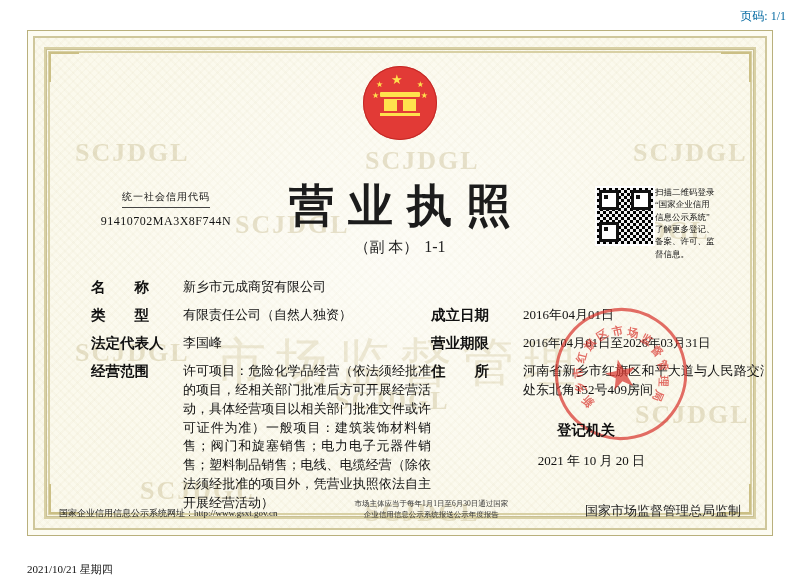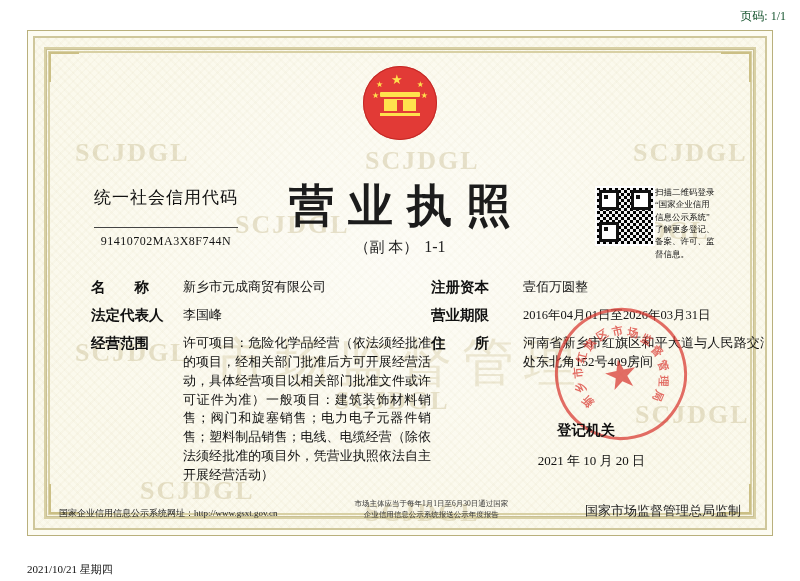--- a/index.html
+++ b/index.html
@@ -5,21 +5,21 @@
   html,body{margin:0;padding:0;}
   body{
     width:800px;height:581px;
     background:#ffffff;
     font-family:"Liberation Sans", sans-serif;
     overflow:hidden;
     position:relative;
   }
   .page-number{
     position:absolute;top:8px;right:14px;
-    font-size:12px;color:#14532d;
+    font-size:12px;color:#0369a1;
     font-family:"Liberation Serif", serif;
   }
   .cert-wrap{
     position:absolute;left:27px;top:30px;
     width:746px;height:506px;
     background:#fdfcf2;
     border:1px solid #b9b07c;
     box-sizing:border-box;
   }
   .cert-inner{
@@ -124,22 +124,22 @@
     color:#222;
   }
   .subtitle .num{font-size:16px;margin-left:6px;}
 
   
   .code-block{
     position:absolute;left:56px;top:148px;width:150px;text-align:center;
   }
   .code-block .label{
     font-family:Liberation Serif, serif;
-    font-size:17px;color:#111;letter-spacing:1px;
-    border-bottom:1px solid #444;padding-bottom:18px;display:inline-block;
+    font-size:10px;color:#111;letter-spacing:1px;
+    border-bottom:1px solid #444;padding-bottom:3px;display:inline-block;
   }
   .code-block .value{
     margin-top:6px;
     font-family:"Liberation Serif", serif;
     font-size:12px;color:#111;letter-spacing:0.5px;
   }
 
   
   .qr-area{position:absolute;right:36px;top:148px;display:flex;}
   .qr{
@@ -313,26 +313,32 @@
       </div>
     </div>
 
     <div class="fields">
 
       <div class="row">
         <div class="col-l">
           <div class="lbl">名　　称</div>
           <div class="val">新乡市元成商贸有限公司</div>
         </div>
+      </div>
+
+      <div class="row">
+        <div class="col-l">
+          <div class="lbl">类　　型</div>
+          <div class="val">有限责任公司（自然人独资）</div>
+        </div>
         <div class="col-r">
-          <div class="lbl">注册资本</div>
-          <div class="val">壹佰万圆整</div>
-        </div>
-      </div>
-
+          <div class="lbl">成立日期</div>
+          <div class="val">2016年04月01日</div>
+        </div>
+      </div>
 
       <div class="row">
         <div class="col-l">
           <div class="lbl">法定代表人</div>
           <div class="val">李国峰</div>
         </div>
         <div class="col-r">
           <div class="lbl">营业期限</div>
           <div class="val small">2016年04月01日至2026年03月31日</div>
         </div>

